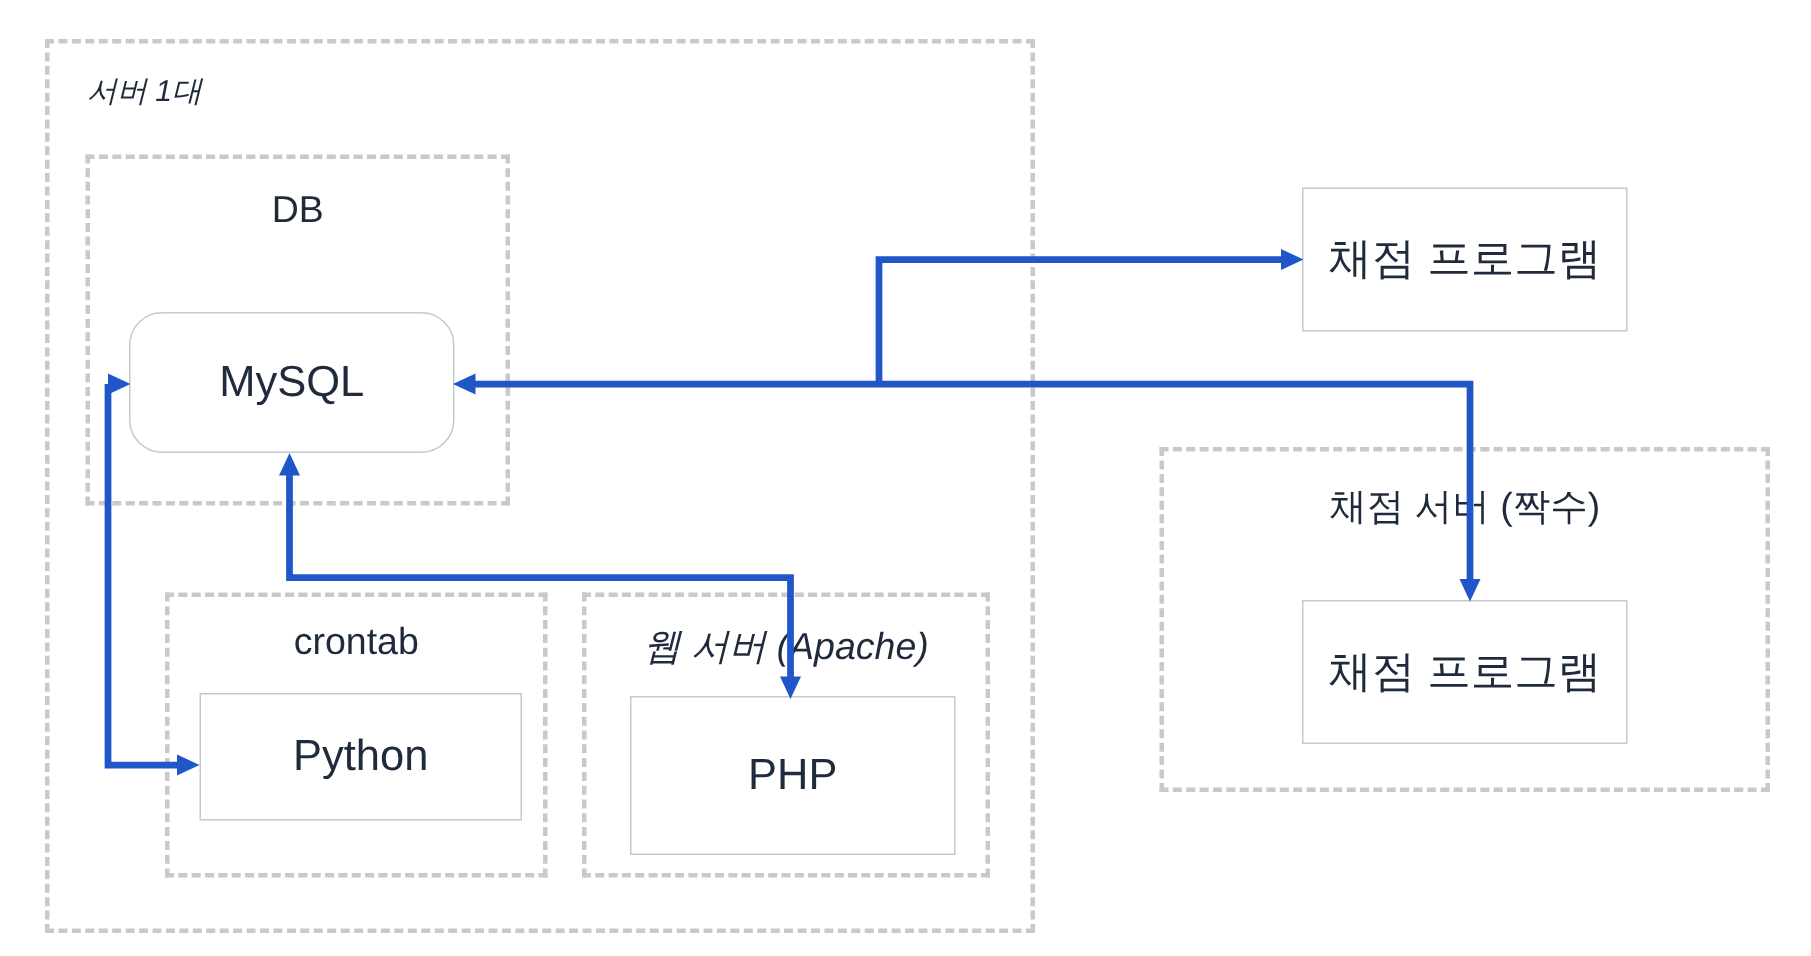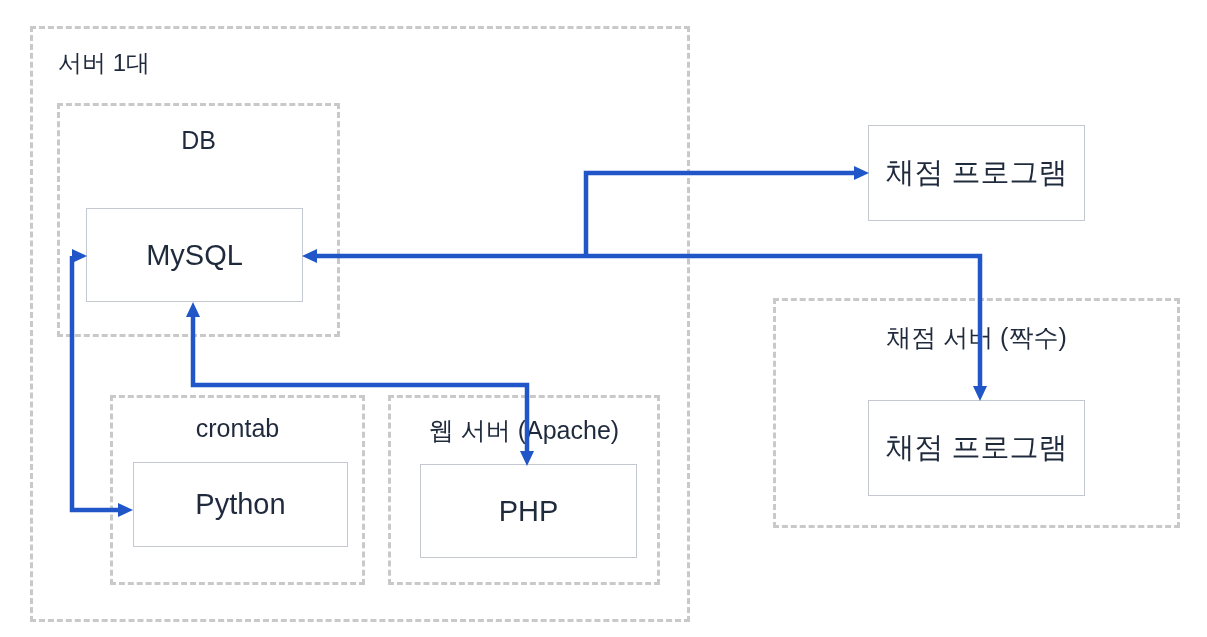--- a/index.html
+++ b/index.html
@@ -46,30 +46,30 @@
     color: var(--text);
     white-space: nowrap;
   }
   
   #g-server1   { left: 30px;  top: 26px;  width: 660px; height: 596px; }
   #g-db        { left: 57px;  top: 103px; width: 283px; height: 234px; }
   #g-crontab   { left: 110px; top: 395px; width: 255px; height: 190px; }
   #g-web       { left: 388px; top: 395px; width: 272px; height: 190px; }
   #g-odd       { left: 773px; top: 25px;  width: 407px; height: 226px; }
   #g-even      { left: 773px; top: 298px; width: 407px; height: 230px; }
-  #g-server1 > .group-title { top: 18px; font-size: 24px; }
+  #g-server1 > .group-title { top: 18px; font-size: 20px; font-style: italic; }
   #g-db      > .group-title { top: 20px; }
   #g-crontab > .group-title { top: 16px; }
-  #g-web     > .group-title { top: 16px; }
+  #g-web     > .group-title { top: 16px; font-style: italic; }
   #g-odd     > .group-title { top: 22px; }
   #g-even    > .group-title { top: 20px; }
   
-  #n-mysql   { left: 86px;  top: 208px; width: 217px; height: 94px; }
+  #n-mysql   { left: 86px;  top: 208px; width: 217px; height: 94px; border-radius: 22px; }
   #n-python  { left: 133px; top: 462px; width: 215px; height: 85px; }
-  #n-php     { left: 420px; top: 464px; width: 217px; height: 94px; }
+  #n-php     { left: 420px; top: 464px; width: 217px; height: 106px; }
   #n-prog-odd  { left: 868px; top: 125px; width: 217px; height: 96px; }
   #n-prog-even { left: 868px; top: 400px; width: 217px; height: 96px; }
   
   .connector-layer {
     position: absolute;
     left: 0; top: 0;
     width: 1207px; height: 637px;
     pointer-events: none;
   }
   .edge { fill: none; stroke: var(--arrow); stroke-width: 4.5; stroke-linejoin: miter; }

